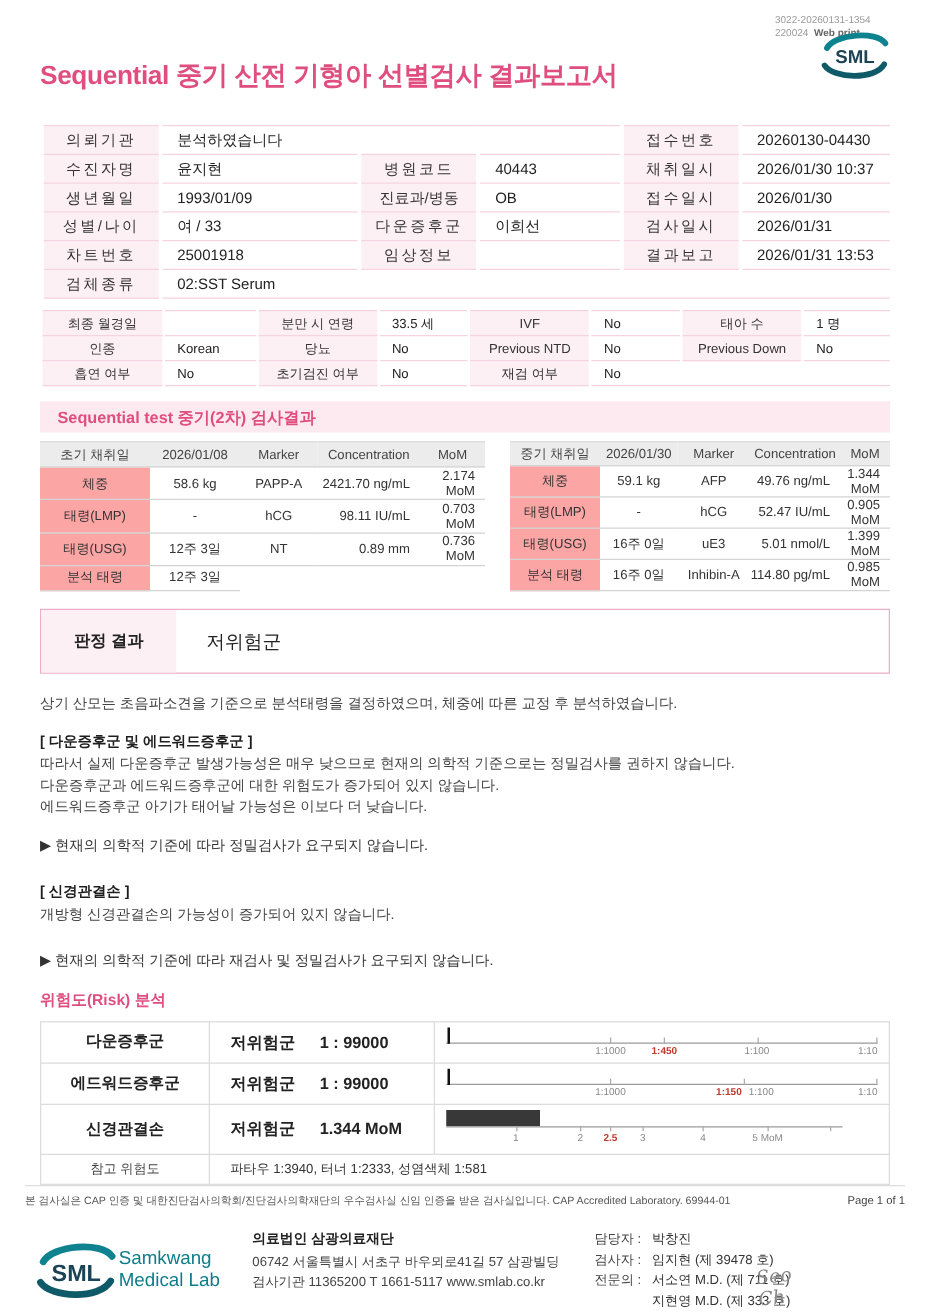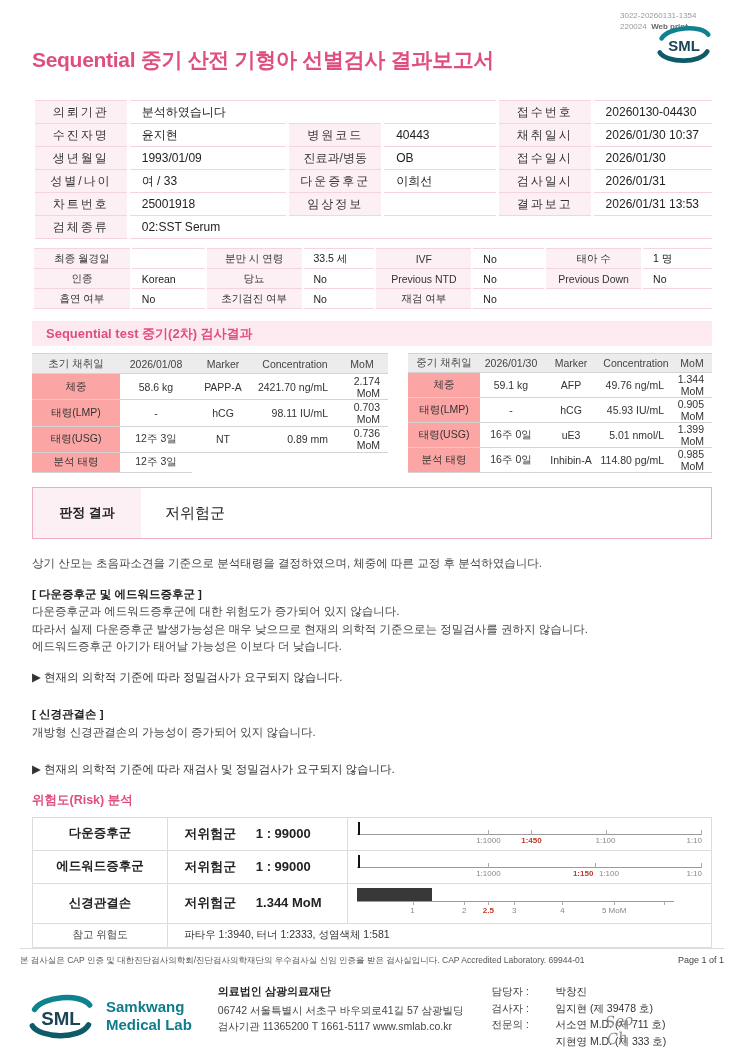--- a/index.html
+++ b/index.html
@@ -79,25 +79,25 @@
   .scale.mom .tick { top:15px; height:4px; }
   .scale.mom .tlabel { top:20px; }
 
   
   .footer { position:absolute; top:948px; left:0; width:744px; }
   .frule { border-top:1px solid #ddd; margin:0 20px; }
   .capline { display:flex; justify-content:space-between; margin:6px 20px 0 20px; font-size:8.5px; color:#555; }
   .capline .pg { color:#444; font-size:9px; }
   .fmain { display:flex; margin:16px 0 0 28px; position:relative; }
   .flogo { display:flex; align-items:center; }
-  .flogo-text { margin-left:12px; color:#0e7d8a; font-size:15px; line-height:18px; font-weight:700; }
+  .flogo-text { margin-left:1px; color:#0e7d8a; font-size:15px; line-height:18px; font-weight:400; }
   .org { margin-left:26px; font-size:10.5px; color:#444; line-height:16.5px; }
   .org .o1 { font-weight:bold; font-size:11px; color:#222; margin-bottom:2px; }
   .staff { margin-left:28px; font-size:10.5px; line-height:16.5px; color:#333; }
-  .staff .row { display:flex;gap:18px; }
+  .staff .row { display:flex; }
   .staff .sl { width:46px; color:#444; }
   .sig { position:absolute; left:578px; top:30px; font-family:"DejaVu Serif", serif; font-style:italic; color:#888; font-size:15px; line-height:17px; transform:rotate(-6deg); }
 </style>
 </head>
 <body>
 
 <div class="page">
 
   <div class="print-info">
     <div>3022-20260131-1354</div>
@@ -285,21 +285,21 @@
         <td class="c0">체중</td>
         <td>59.1 kg</td>
         <td>AFP</td>
         <td class="num">49.76 ng/mL</td>
         <td class="num">1.344 MoM</td>
       </tr>
       <tr>
         <td class="c0">태령(LMP)</td>
         <td>-</td>
         <td>hCG</td>
-        <td class="num">45.93 IU/mL</td>
+        <td class="num">52.47 IU/mL</td>
         <td class="num">0.905 MoM</td>
       </tr>
       <tr>
         <td class="c0">태령(USG)</td>
         <td>16주 0일</td>
         <td>uE3</td>
         <td class="num">5.01 nmol/L</td>
         <td class="num">1.399 MoM</td>
       </tr>
       <tr>
@@ -314,22 +314,22 @@
   </div>
 
   <div class="verdict">
     <div class="vlabel">판정 결과</div>
     <div class="vvalue">저위험군</div>
   </div>
 
   <div class="notes">
     <p>상기 산모는 초음파소견을 기준으로 분석태령을 결정하였으며, 체중에 따른 교정 후 분석하였습니다.</p>
     <p class="hd">[ 다운증후군 및 에드워드증후군 ]</p>
+    <p>따라서 실제 다운증후군 발생가능성은 매우 낮으므로 현재의 의학적 기준으로는 정밀검사를 권하지 않습니다.</p>
     <p>다운증후군과 에드워드증후군에 대한 위험도가 증가되어 있지 않습니다.</p>
-    <p>따라서 실제 다운증후군 발생가능성은 매우 낮으므로 현재의 의학적 기준으로는 정밀검사를 권하지 않습니다.</p>
     <p>에드워드증후군 아기가 태어날 가능성은 이보다 더 낮습니다.</p>
     <p class="action">▶  현재의 의학적 기준에 따라 정밀검사가 요구되지 않습니다.</p>
     <p class="hd gap">[ 신경관결손 ]</p>
     <p>개방형 신경관결손의 가능성이 증가되어 있지 않습니다.</p>
     <p class="action gap">▶  현재의 의학적 기준에 따라 재검사 및 정밀검사가 요구되지 않습니다.</p>
   </div>
 
   <div class="risk-title">위험도(Risk) 분석</div>
 
   <table class="risk">

